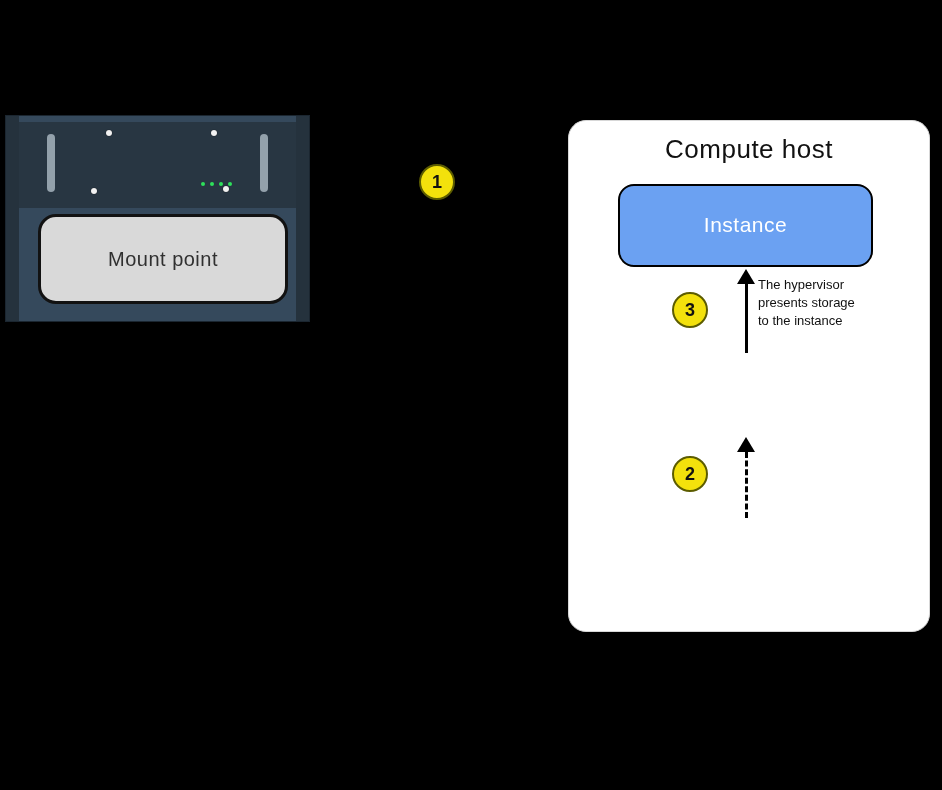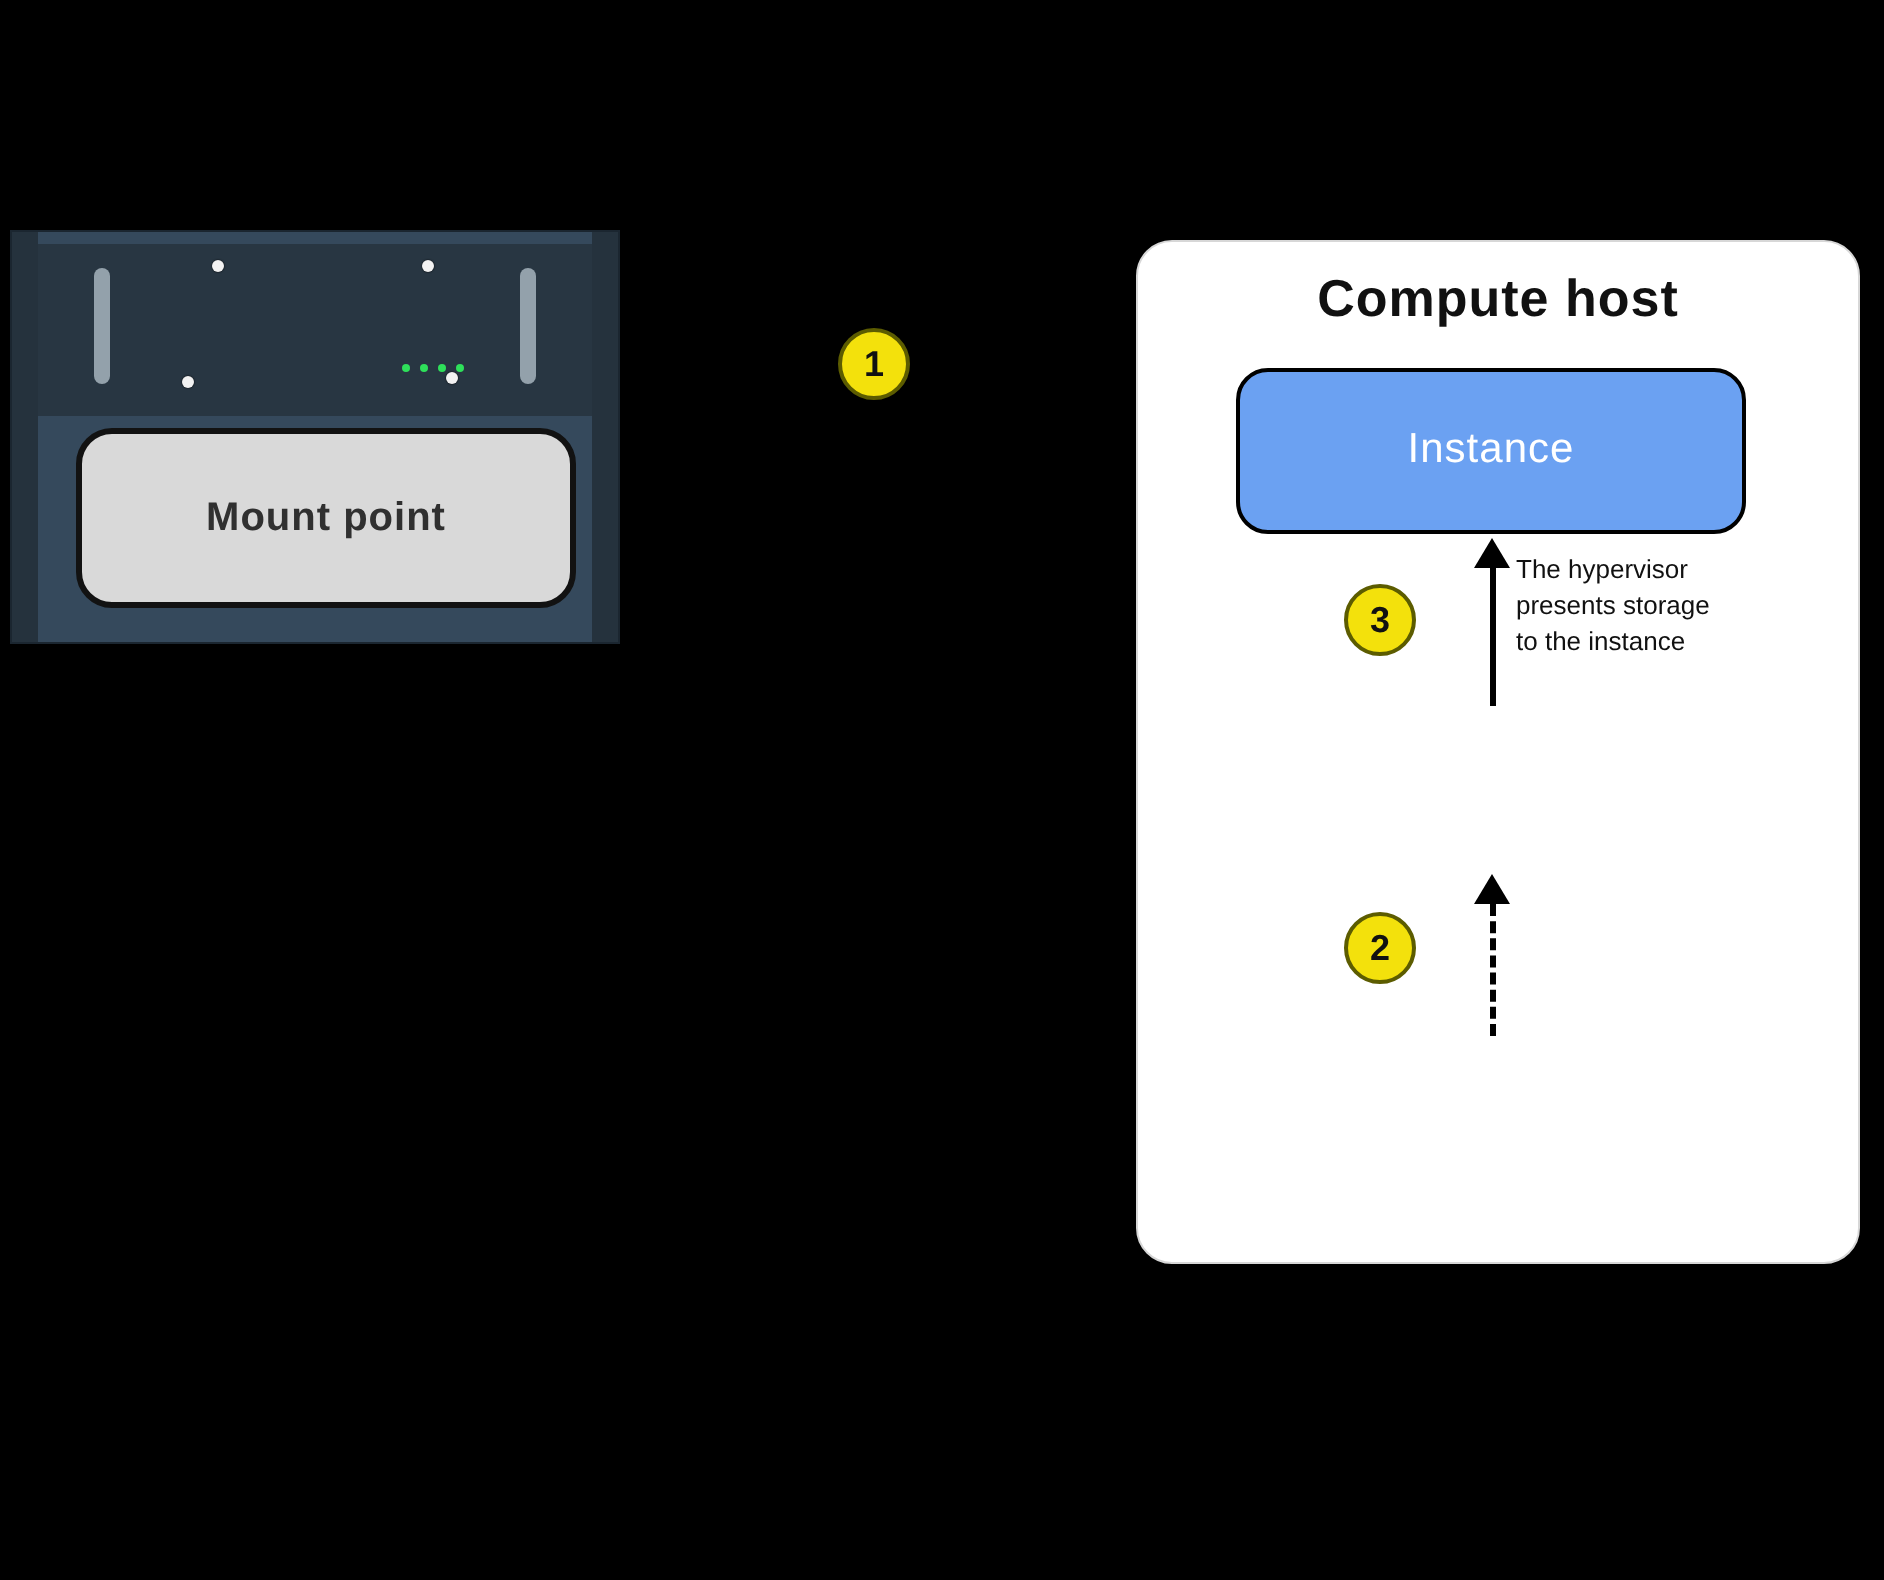--- a/index.html
+++ b/index.html
@@ -27,41 +27,41 @@
   .screw.s2{left:192px;top:8px;}
   .screw.s3{left:72px;top:66px;}
   .screw.s4{left:204px;top:64px;}
   .leds{position:absolute;left:182px;top:60px;display:flex;gap:5px;}
   .leds i{display:block;width:4px;height:4px;border-radius:50%;background:#2ee05a;}
   .mount-point{
     position:absolute;left:32px;top:98px;width:250px;height:90px;
     background:#d9d9d9;border:3px solid #121212;border-radius:18px;
     display:flex;align-items:center;justify-content:center;box-sizing:border-box;
   }
-  .mount-point span{font-size:20px;color:#303030;letter-spacing:0.5px;font-weight:bold;}
+  .mount-point span{font-size:20px;color:#303030;letter-spacing:0.5px;}
 
   
   .badge{
     position:absolute;width:36px;height:36px;border-radius:50%;
     background:#f3e10c;border:2px solid #5c5c00;box-sizing:border-box;
     display:flex;align-items:center;justify-content:center;
     font-size:18px;font-weight:bold;color:#111;
   }
   .badge-1{left:419px;top:164px;}
   .badge-2{left:103px;top:335px;}
   .badge-3{left:103px;top:171px;}
 
   
   .compute-host{
     position:absolute;left:568px;top:120px;width:362px;height:512px;
     background:#ffffff;border:1px solid #d7d7d7;border-radius:18px;box-sizing:border-box;
   }
   .ch-title{
     position:absolute;left:0;right:0;top:13px;text-align:center;
-    font-size:26px;font-weight:bold;color:#111;letter-spacing:0.5px;
+    font-size:26px;font-weight:normal;color:#111;letter-spacing:0.5px;
   }
   .node{
     position:absolute;left:49px;width:255px;border:2.5px solid #000;border-radius:16px;
     box-sizing:border-box;display:flex;align-items:center;justify-content:center;
     font-size:21px;letter-spacing:0.5px;
   }
   .node.instance{top:63px;height:83px;background:#6ba1f2;color:#ffffff;}
   .node.hypervisor{top:232px;height:82px;background:#bcdcf5;color:#4d4d4d;}
   .node.nova{top:397px;height:80px;background:#6ba1f2;color:#ffffff;}
   .node span{white-space:pre-line;line-height:1.25;}

